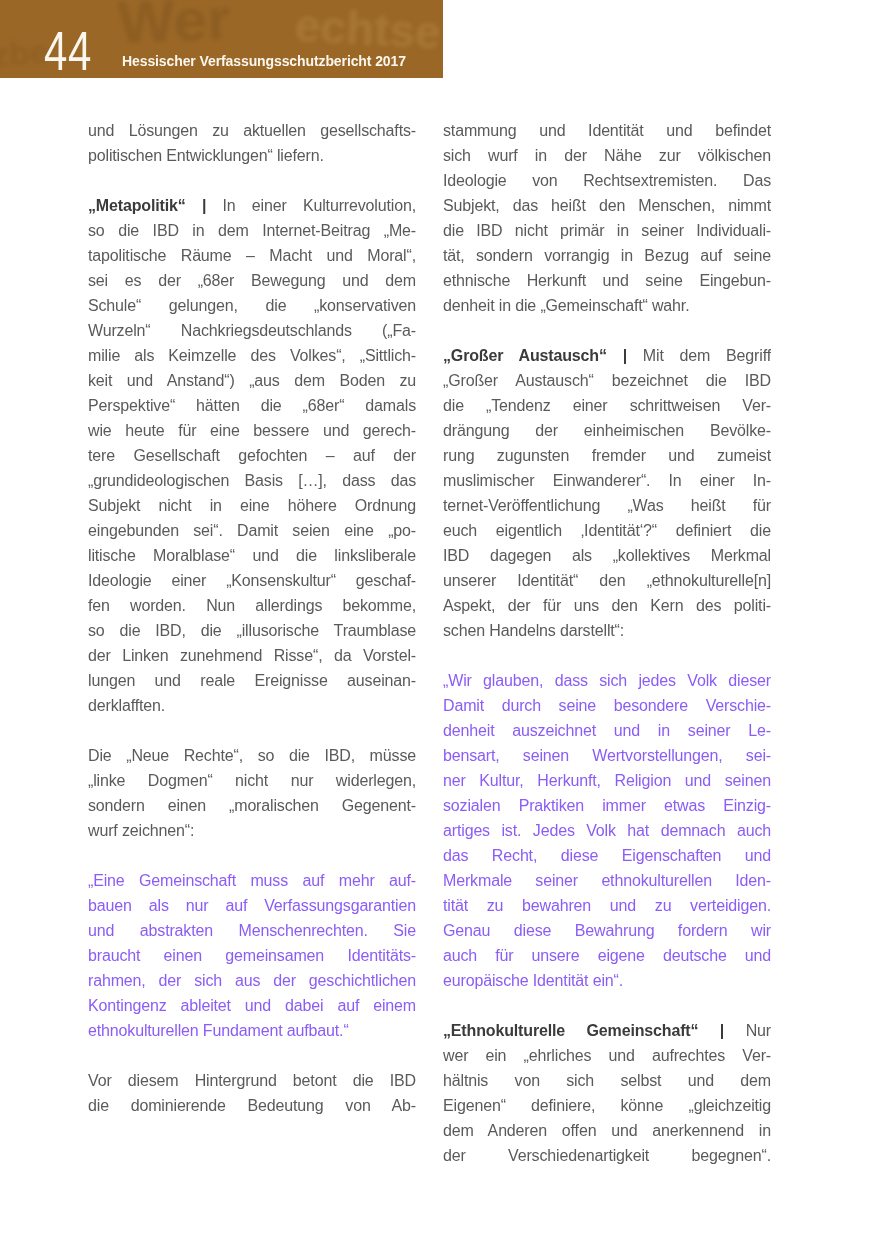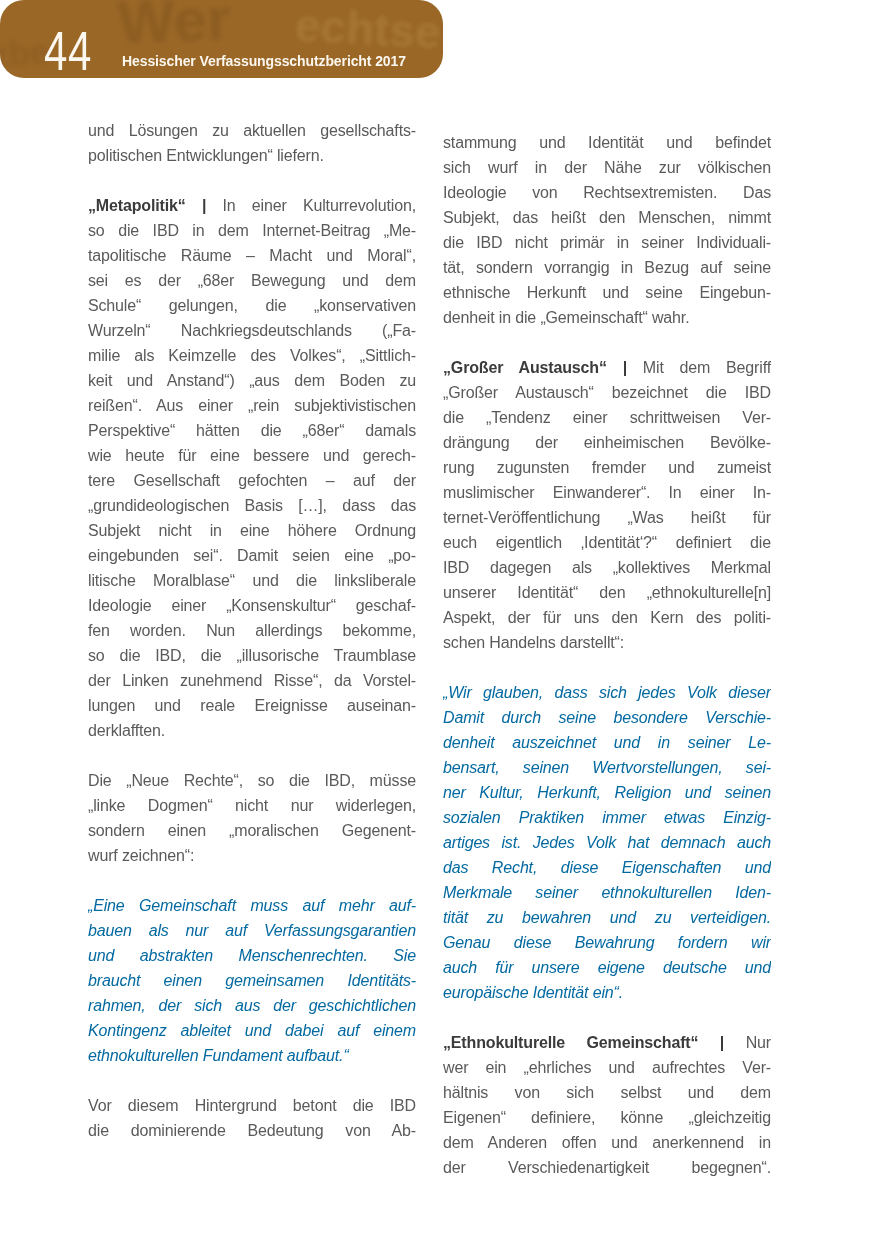--- a/index.html
+++ b/index.html
@@ -10,21 +10,20 @@
     position:relative;
     overflow:hidden;
   }
 
   
   .band {
     position:absolute; left:0; top:0;
     width:443px; height:78px;
     background:#9A6727;
     overflow:hidden;
-    border-radius:24px;
   }
   .wm {
     position:absolute;
     font-weight:bold;
     pointer-events:none;
     filter:blur(2px);
     white-space:nowrap;
   }
   .wm-0 { left:118px; top:-14px; font-size:60px; color:#5e3b0f; opacity:.22; transform:rotate(-2deg); }
   .wm-1 { left:295px; top:2px;  font-size:46px; color:#ecc57c; opacity:.16; transform:rotate(3deg); }
@@ -48,33 +47,33 @@
 
   
   .col {
     position:absolute; top:118px;
     width:328px;
     color:#5A5A5C;
     font-size:16px;
     letter-spacing:-0.15px;
   }
   .col-left  { left:88px; }
-  .col-right { left:443px;margin-top:12px; }
+  .col-right { left:443px; }
 
   .para + .para { margin-top:25px; }
 
   .line {
     height:25px; line-height:25px;
     overflow:hidden;
     text-align:justify;
     text-align-last:left;
   }
   .line.j { text-align-last:justify; }
 
-  .para.it .line { font-style:italic; color:#0369a1; }
+  .para.it .line { color:#8b5cf6; }
 
   .line b { color:#3B3B3C; font-weight:700; }
 </style>
 </head>
 <body>
 
 <div class="band">
     <span class="wm wm-2">zbe</span>
     <span class="wm wm-1">echtse</span>
     <span class="wm wm-0">Wer</span>
@@ -90,21 +89,20 @@
     </div>
     <div class="para">
       <div class="line j"><b>„Metapolitik“ |</b> In einer Kulturrevolution,</div>
       <div class="line j">so die IBD in dem Internet-Beitrag „Me-</div>
       <div class="line j">tapolitische Räume – Macht und Moral“,</div>
       <div class="line j">sei es der „68er Bewegung und dem</div>
       <div class="line j">Schule“ gelungen, die „konservativen</div>
       <div class="line j">Wurzeln“ Nachkriegsdeutschlands („Fa-</div>
       <div class="line j">milie als Keimzelle des Volkes“, „Sittlich-</div>
       <div class="line j">keit und Anstand“) „aus dem Boden zu</div>
-      <div class="line j">reißen“. Aus einer „rein subjektivistischen</div>
       <div class="line j">Perspektive“ hätten die „68er“ damals</div>
       <div class="line j">wie heute für eine bessere und gerech-</div>
       <div class="line j">tere Gesellschaft gefochten – auf der</div>
       <div class="line j">„grundideologischen Basis […], dass das</div>
       <div class="line j">Subjekt nicht in eine höhere Ordnung</div>
       <div class="line j">eingebunden sei“. Damit seien eine „po-</div>
       <div class="line j">litische Moralblase“ und die linksliberale</div>
       <div class="line j">Ideologie einer „Konsenskultur“ geschaf-</div>
       <div class="line j">fen worden. Nun allerdings bekomme,</div>
       <div class="line j">so die IBD, die „illusorische Traumblase</div>

